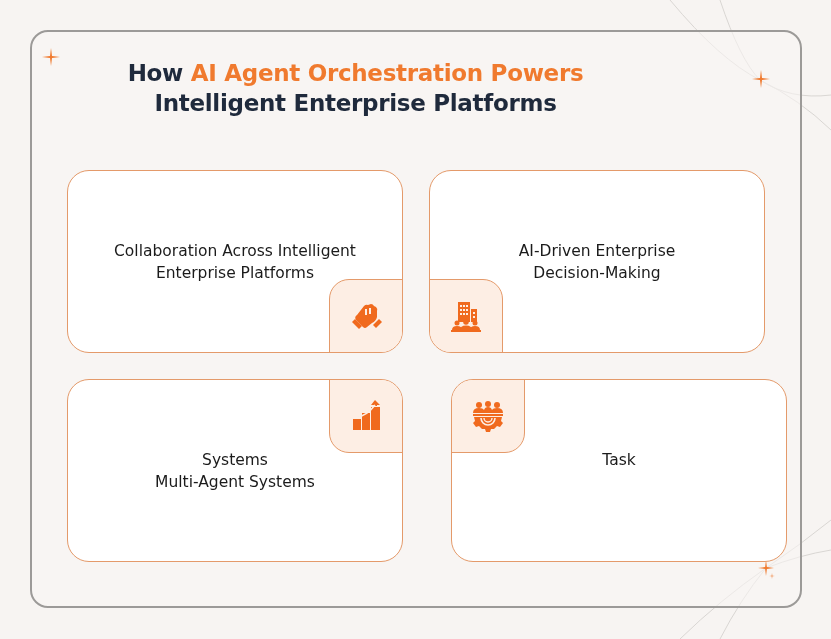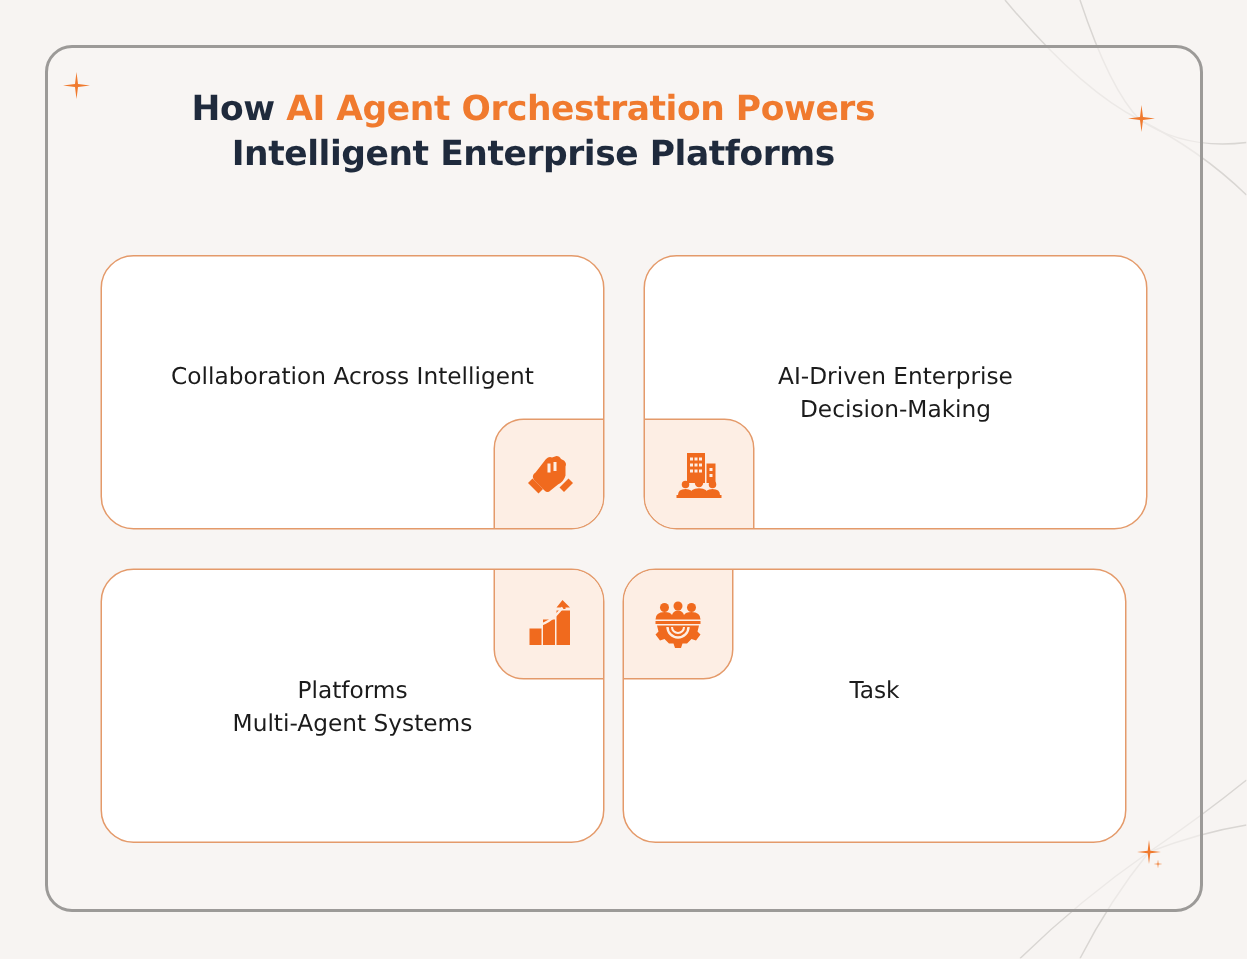--- a/index.html
+++ b/index.html
@@ -87,20 +87,21 @@
 <div class="title">
   <div>
     <span>How </span><span class="accent">AI Agent Orchestration Powers</span>
   </div>
   <div>Intelligent Enterprise Platforms</div>
 </div>
 
 <div class="card" style="left:67px;top:170px;padding-left:35px;">
   <div class="card-text">
     <div>Collaboration Across Intelligent</div>
+    <div>Enterprise Platforms</div>
   </div>
   <div class="tab" style="right:-2px;bottom:-2px;border-top-left-radius:20px;">
     <svg viewBox="0 0 36 36">
       <g fill="#f06a1e">
         <path d="M8 16 L15 7 Q17 5 19 6 L22 5 Q24 5 25 7 L27 8 Q29 10 28 12 L28 18 Q27 22 23 24 L18 28 Q16 30 14 28 L7 21 Q5 18 8 16 Z"></path>
         <path d="M24 26 L30 20 L33 23 L27 29 Z"></path>
         <path d="M3 23 L6 20 L13 27 L10 30 Z"></path>
       </g>
       <g fill="#fdeee4">
         <rect x="16" y="10" width="2" height="6"></rect>
@@ -140,37 +141,37 @@
           <rect x="18" y="14" width="2" height="2"></rect>
         <rect x="25" y="13" width="2" height="2"></rect>
           <rect x="25" y="17" width="2" height="2"></rect>
       </g>
     </svg>
   </div>
 </div>
 
 <div class="card" style="left:67px;top:379px;">
   <div class="card-text">
-    <div>Platforms</div>
+    <div>Systems</div>
     <div>Multi-Agent Systems</div>
   </div>
   <div class="tab" style="right:-2px;top:-2px;border-bottom-left-radius:20px;">
     <svg viewBox="0 0 36 36">
       <g fill="#f06a1e">
         <rect x="4" y="21" width="8" height="11"></rect>
         <rect x="13" y="15" width="8" height="17"></rect>
         <rect x="22" y="9" width="9" height="23"></rect>
         <path d="M26 2 L31 7 L28 7 L28 8 L25 8 L25 7 L22 7 Z"></path>
       </g>
       <path d="M6 20 Q18 18 26 7" fill="none" stroke="#fdeee4" stroke-width="1.5"></path>
     </svg>
   </div>
 </div>
 
-<div class="card" style="left:415px;top:379px;">
+<div class="card" style="left:451px;top:379px;">
   <div class="card-text">
     <div>Task</div>
   </div>
   <div class="tab" style="left:-2px;top:-2px;border-bottom-right-radius:20px;">
     <svg viewBox="0 0 36 36">
       <g fill="#f06a1e">
         <circle cx="9" cy="7" r="3"></circle>
         <circle cx="18" cy="6" r="3"></circle>
         <circle cx="27" cy="7" r="3"></circle>
         <path d="M3 15 Q3 10 9 10 Q13 10 14 12 Q15 9 18 9 Q21 9 22 12 Q23 10 27 10 Q33 10 33 15 Z"></path>

